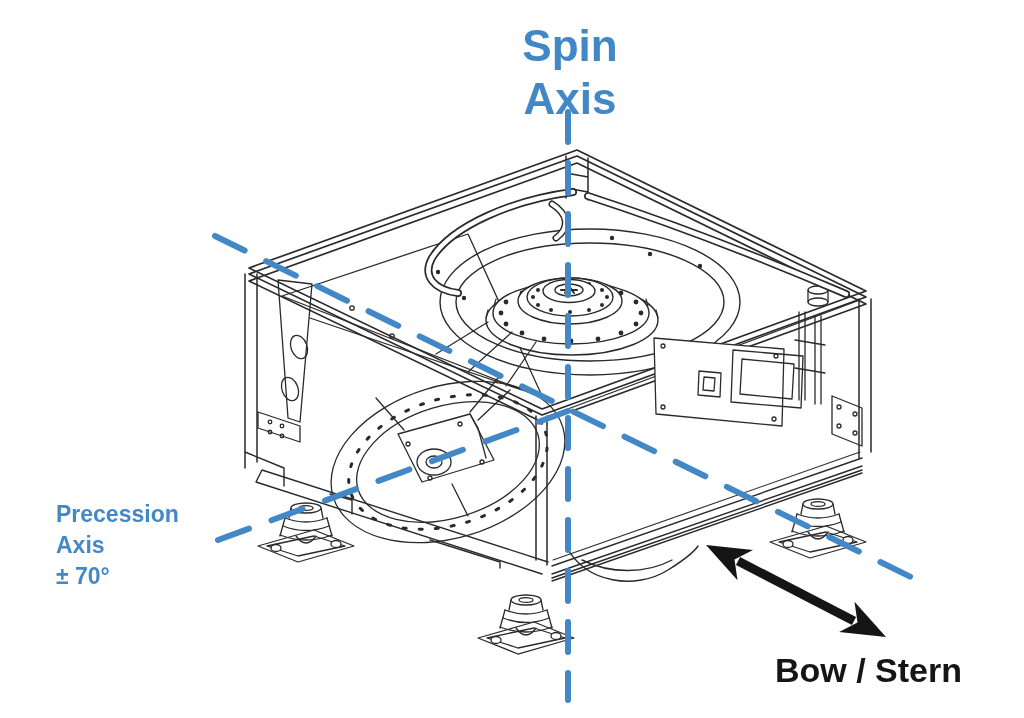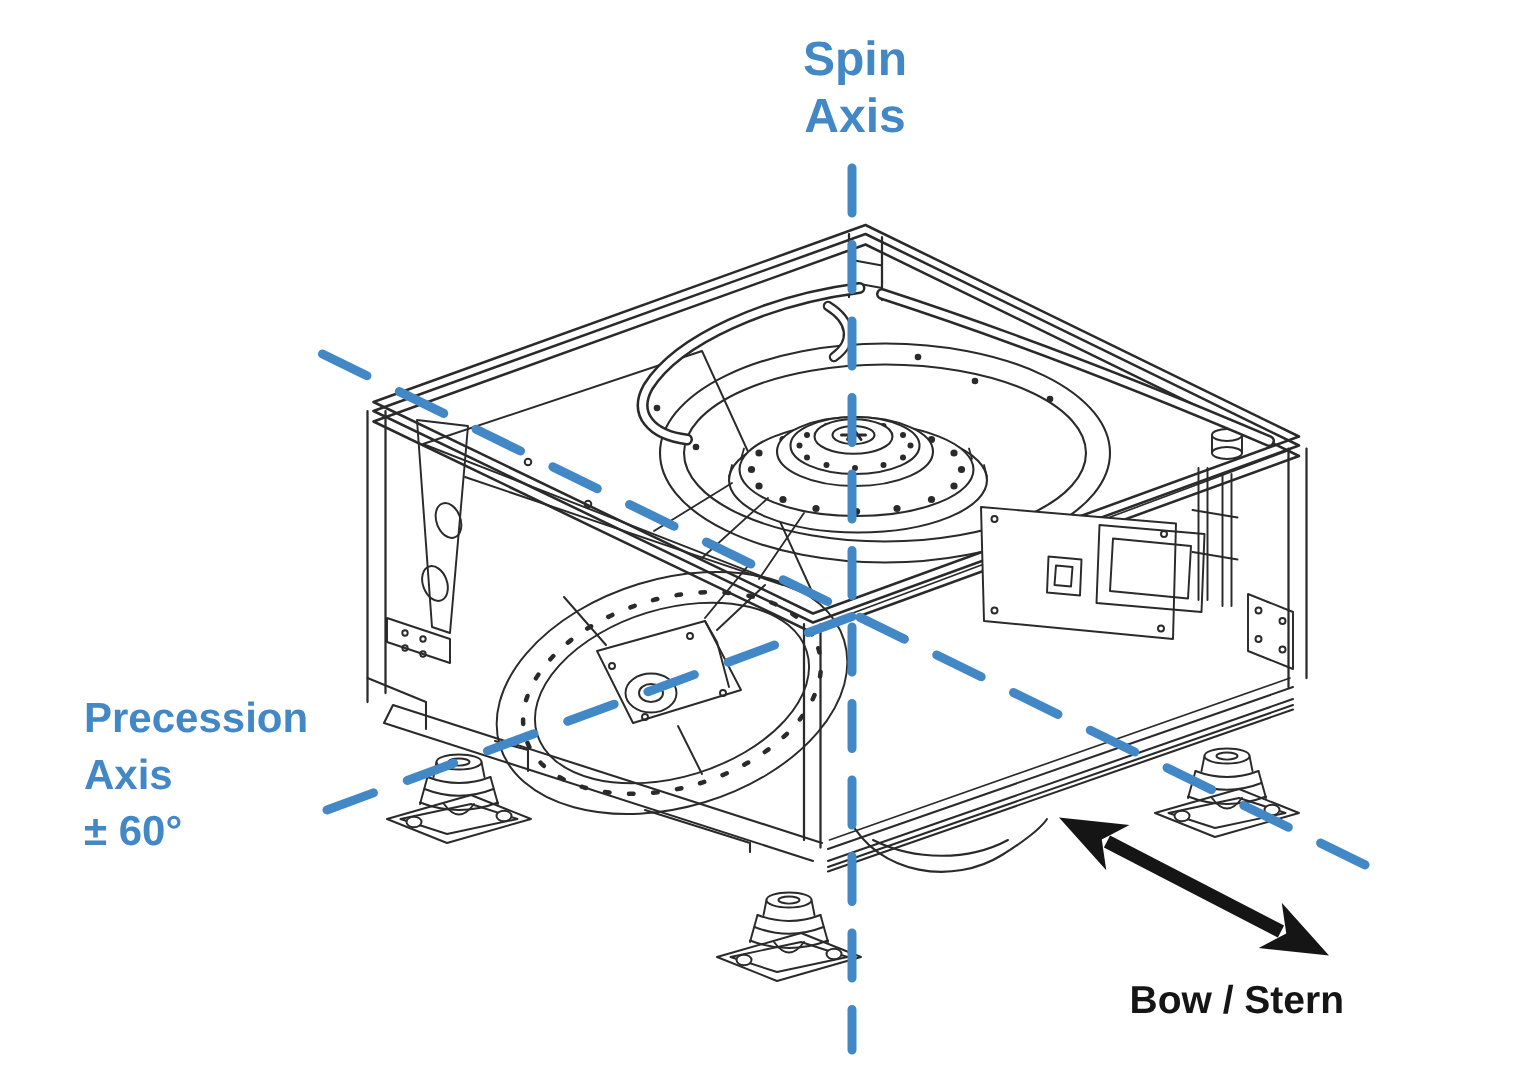--- a/index.html
+++ b/index.html
@@ -6,29 +6,29 @@
   #stage{
     position:relative;width:1024px;height:718px;overflow:hidden;
     background:var(--background,#fff);
     font-family:"Liberation Sans",sans-serif;
   }
   #fig{position:absolute;left:0;top:0;}
   .lbl{position:absolute;font-weight:700;}
   .lbl span{display:block;}
   .lbl-spin{
     left:570px;top:20px;transform:translateX(-50%);
-    text-align:center;font-size:32px;line-height:1.20;
+    text-align:center;font-size:44px;line-height:1.20;
     color:var(--axis-blue,#4388C6);
   }
   .lbl-prec{
-    left:56px;top:460px;font-size:28px;line-height:1.34;
+    left:56px;top:499px;font-size:23px;line-height:1.34;
     color:var(--axis-blue,#4388C6);
   }
   .lbl-bow{
-    left:753px;top:652px;font-size:26px;line-height:1.1;
+    left:775px;top:652px;font-size:34px;line-height:1.1;
     color:var(--ink,#151515);white-space:nowrap;
   }
 </style>
 </head>
 <body>
 
 <div id="stage">
 
   <svg id="fig" width="1024" height="718" viewBox="0 0 1024 718">
 
@@ -219,20 +219,20 @@
   </svg>
 
   <div class="lbl lbl-spin">
     <span>Spin</span>
     <span>Axis</span>
   </div>
 
   <div class="lbl lbl-prec">
     <span>Precession</span>
     <span>Axis</span>
-    <span>± 60°</span>
+    <span>± 70°</span>
   </div>
 
   <div class="lbl lbl-bow">
     <span>Bow / Stern</span>
   </div>
 
 </div>
 
 </body></html>

